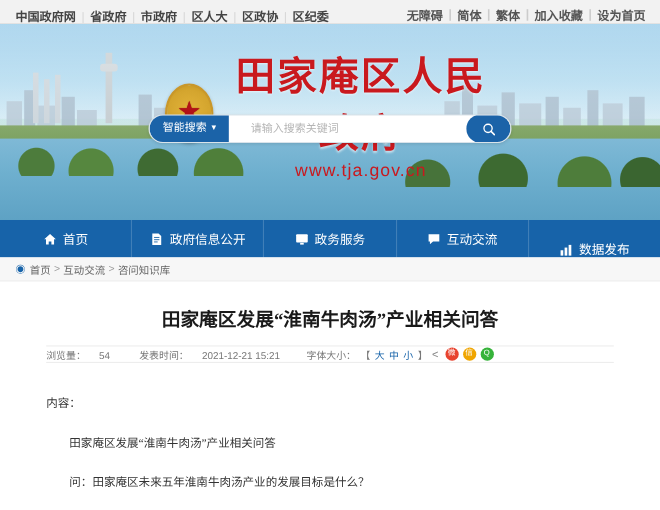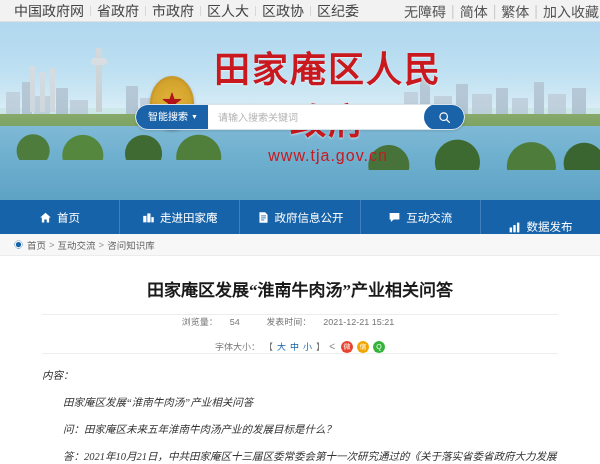--- a/index.html
+++ b/index.html
@@ -11,25 +11,26 @@
     font-family: "Liberation Sans", sans-serif;
   }
   .page { width: 600px; height: 464px; position: relative; background:#fff; }
 
   
   .topbar {
     height: 22px;
     background: #f2f2f2;
     border-bottom: 1px solid #e0e0e0;
     display: flex;
-    align-items: center;
+    align-items: flex-end;
     justify-content: space-between;
     padding: 0 8px;
-    font-size: 14px;
+    font-size: 11px;
     color: #555;
+    font-weight: bold;
   }
   .topbar-left { display: flex; align-items: center; }
   .topbar-left .tl-item {
     padding: 0 6px;
     color: #444;
     border-right: 1px solid #d8d8d8;
     line-height: 10px;
     white-space: nowrap;
   }
   .topbar-left .tl-item:last-child { border-right: none; }
@@ -160,21 +161,21 @@
     border-radius:13px 0 0 13px;
     white-space:nowrap;
     display:flex; align-items:center; gap:3px;
   }
   .smart-btn .caret { font-size:7px; }
   .search-input {
     flex:1;
     border:none; outline:none;
     height:32px;
     font-size:10px;
-    padding-left:10px;
+    padding-left:20px;
     color:#333;
     background:transparent;
   }
   .search-input::placeholder { color:#b5b5b5; }
   .search-go {
     width:40px; height:26px;
     background:#1b63a8;
     display:flex; align-items:center; justify-content:center;
     border-radius:13px;
     margin-right:0;
@@ -224,25 +225,24 @@
     font-size:17px;
     font-weight:bold;
     color:#1a1a1a;
     font-family:"Liberation Serif", serif;
     line-height:26px;
     padding:8px 0 10px;
   }
   .art-meta {
     border-top:1px solid #ededed;
     border-bottom:1px solid #ededed;
-    height:40px;
-    display:flex; align-items:center; justify-content:space-between;
+    height:16px;
+    display:flex; align-items:center; justify-content:flex-start;
     font-size:9px;
     color:#777;
-    flex-direction:column;
   }
   .meta-left span { margin-right:12px; }
   .meta-right { display:flex; align-items:center; gap:4px; }
   .meta-right .fs-label { color:#777; }
   .meta-right .fs-opt { color:#1763a9; cursor:pointer; }
   .share-ico {
     display:inline-block; width:12px; height:12px; border-radius:50%;
     font-size:7px; line-height:12px; text-align:center; color:#fff;
   }
   .share-ico.s2 { background:#e8432f; }
@@ -250,21 +250,21 @@
   .share-ico.s4 { background:#36b33a; }
   .share-share { color:#8a8a8a; font-size:10px; margin-right:2px; }
 
   .art-body {
     padding-top:12px;
     font-size:10.5px;
     color:#333;
     line-height:20px;
     font-family:"Liberation Serif", serif;
   }
-  .art-body p { margin:0 0 7px 0;font-style:italic; }
+  .art-body p { margin:16px 0 7px 0; }
   .indent { text-indent:2em; }
   .qa-q { text-indent:2em; }
 </style>
 </head>
 <body>
 
 <div class="page">
 
   <div class="topbar">
     <div class="topbar-left">
@@ -350,32 +350,31 @@
 
   <div class="nav">
     <div class="nav-item">
       <svg width="13" height="13" viewBox="0 0 16 16">
         <path d="M8 2 L14.5 8 H12.5 V14 H9.5 V10.5 H6.5 V14 H3.5 V8 H1.5 Z" fill="#fff"></path>
       </svg>
       <span>首页</span>
     </div>
     <div class="nav-item">
       <svg width="13" height="13" viewBox="0 0 16 16">
-        <rect x="1.5" y="6" width="4" height="8" fill="#fff"></rect>
-        <rect x="6.5" y="3" width="4" height="11" fill="#fff"></rect>
-        <rect x="11.5" y="7.5" width="3" height="6.5" fill="#fff"></rect>
-      </svg>
-      <span>走进田家庵</span>
-    </div>
-    <div class="nav-item">
-      <svg width="13" height="13" viewBox="0 0 16 16">
         <path d="M3 1.5 h7 l3 3 v10 H3 Z" fill="#fff"></path>
         <path d="M5 6 h6 M5 8.5 h6 M5 11 h4" stroke="#1763a9" stroke-width="1"></path>
       </svg>
       <span>政府信息公开</span>
+    </div>
+    <div class="nav-item">
+      <svg width="13" height="13" viewBox="0 0 16 16">
+        <rect x="1.5" y="2.5" width="13" height="9" rx="1" fill="#fff"></rect>
+        <rect x="6" y="12" width="4" height="2" fill="#fff"></rect>
+      </svg>
+      <span>政务服务</span>
     </div>
     <div class="nav-item">
       <svg width="13" height="13" viewBox="0 0 16 16">
         <path d="M2 2.5 h12 v8 H7 l-3.5 3 v-3 H2 Z" fill="#fff"></path>
       </svg>
       <span>互动交流</span>
     </div>
     <div class="nav-item">
       <svg width="13" height="13" viewBox="0 0 16 16">
         <rect x="2" y="8" width="3" height="6" fill="#fff"></rect>

